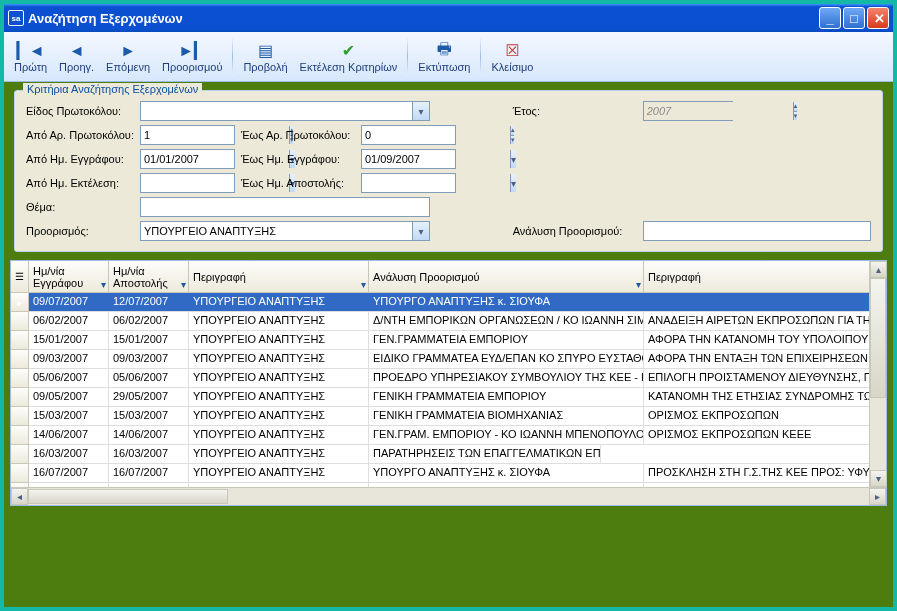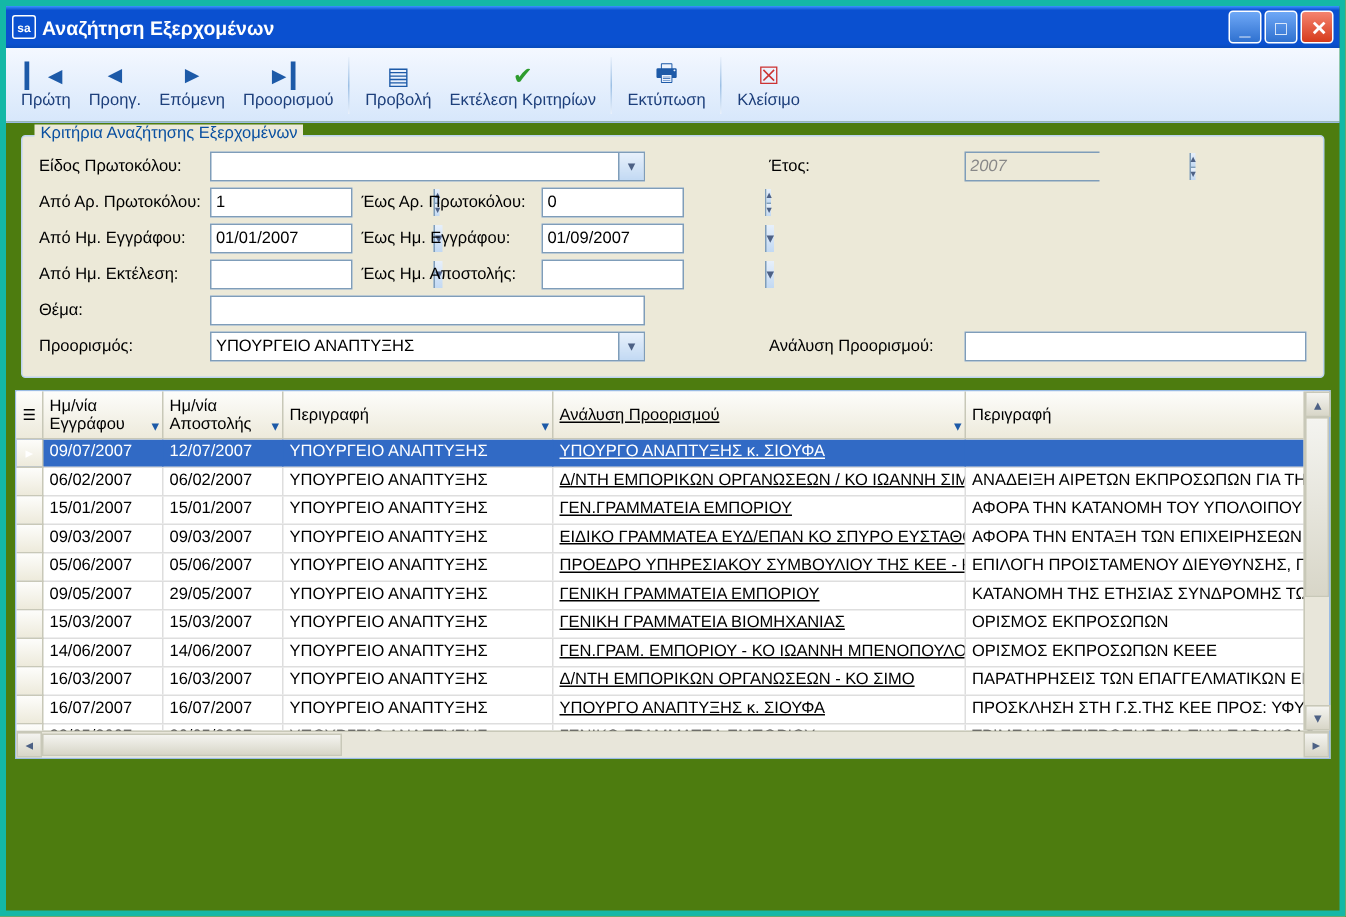--- a/index.html
+++ b/index.html
@@ -43,21 +43,21 @@
   .grid-head .rowhead { height:32px; }
   .vscroll { position:absolute; right:0; top:0; bottom:18px; width:17px; background:#e8e6da; border-left:1px solid #c8c8b8;}
   .hscroll { height:18px; background:#e8e6da; border-top:1px solid #c8c8b8; display:flex; align-items:center;}
   .hscroll .btn, .vscroll .btn { width:17px; height:17px; background:linear-gradient(to bottom,#f4f4f0,#d8d6c8); border:1px solid #c8c8b8; display:flex; align-items:center; justify-content:center; font-size:10px; color:#4d6185;}
   .hscroll .track { flex:1; }
   .hscroll .thumb { width:200px; height:15px; background:linear-gradient(to bottom,#f4f4f0,#d8d6c8); border:1px solid #c8c8b8; margin:0;}
   .vscroll { display:flex; flex-direction:column;}
   .vscroll .vtrack { flex:1; }
   .vscroll .vthumb { height:120px; background:linear-gradient(to bottom,#f4f4f0,#d8d6c8); border:1px solid #c8c8b8; }
 
-  .col1 { width:80px;} .col2{width:80px;} .col3{width:180px;} .col4{width:275px;text-decoration:underline;} .col5{width:232px;}
+  .col1 { width:80px;} .col2{width:80px;} .col3{width:180px;} .col4{width:275px;} .col5{width:232px;}
 </style>
 </head>
 <body>
 
 <div class="window">
   <div class="titlebar">
     <div class="icon">sa</div>
     <div>Αναζήτηση Εξερχομένων</div>
     <div class="spacer"></div>
     <button>_</button>
@@ -300,21 +300,20 @@
           <div class="c col2">14/06/2007</div>
           <div class="c col3">ΥΠΟΥΡΓΕΙΟ ΑΝΑΠΤΥΞΗΣ</div>
           <div class="c col4">ΓΕΝ.ΓΡΑΜ. ΕΜΠΟΡΙΟΥ - ΚΟ ΙΩΑΝΝΗ ΜΠΕΝΟΠΟΥΛΟ</div>
           <div class="c col5">ΟΡΙΣΜΟΣ ΕΚΠΡΟΣΩΠΩΝ ΚΕΕΕ</div>
         </div>
         <div class="grid-row">
           <div class="rowhead" style="height: 19px;"></div>
           <div class="c col1">16/03/2007</div>
           <div class="c col2">16/03/2007</div>
           <div class="c col3">ΥΠΟΥΡΓΕΙΟ ΑΝΑΠΤΥΞΗΣ</div>
-          <div class="c col4">Δ/ΝΤΗ ΕΜΠΟΡΙΚΩΝ ΟΡΓΑΝΩΣΕΩΝ - ΚΟ ΣΙΜΟ</div>
           <div class="c col5">ΠΑΡΑΤΗΡΗΣΕΙΣ ΤΩΝ ΕΠΑΓΓΕΛΜΑΤΙΚΩΝ ΕΠΙΜΕΛΗ</div>
         </div>
         <div class="grid-row">
           <div class="rowhead" style="height: 19px;"></div>
           <div class="c col1">16/07/2007</div>
           <div class="c col2">16/07/2007</div>
           <div class="c col3">ΥΠΟΥΡΓΕΙΟ ΑΝΑΠΤΥΞΗΣ</div>
           <div class="c col4">ΥΠΟΥΡΓΟ ΑΝΑΠΤΥΞΗΣ κ. ΣΙΟΥΦΑ</div>
           <div class="c col5">ΠΡΟΣΚΛΗΣΗ ΣΤΗ Γ.Σ.ΤΗΣ  ΚΕΕ ΠΡΟΣ: ΥΦΥΠΟΥΡΓ</div>
         </div>

